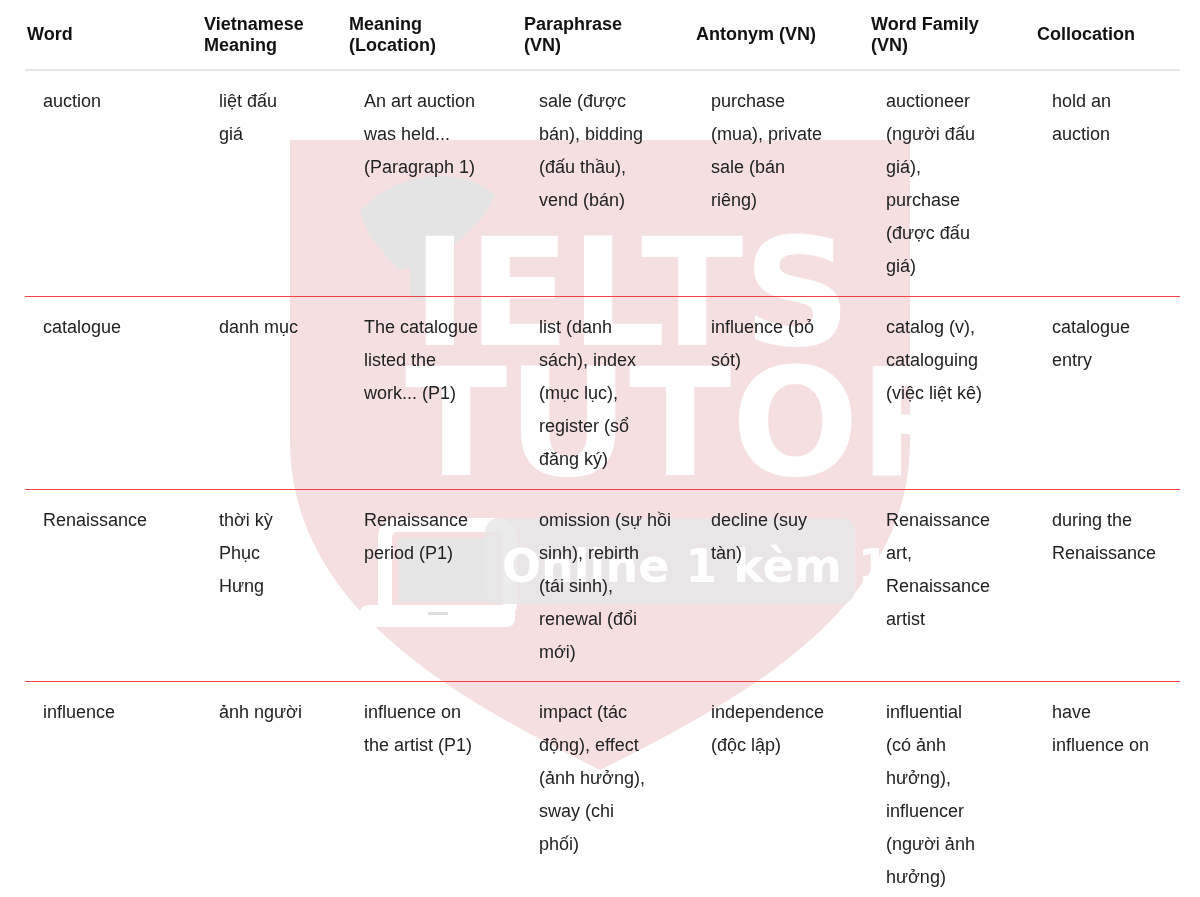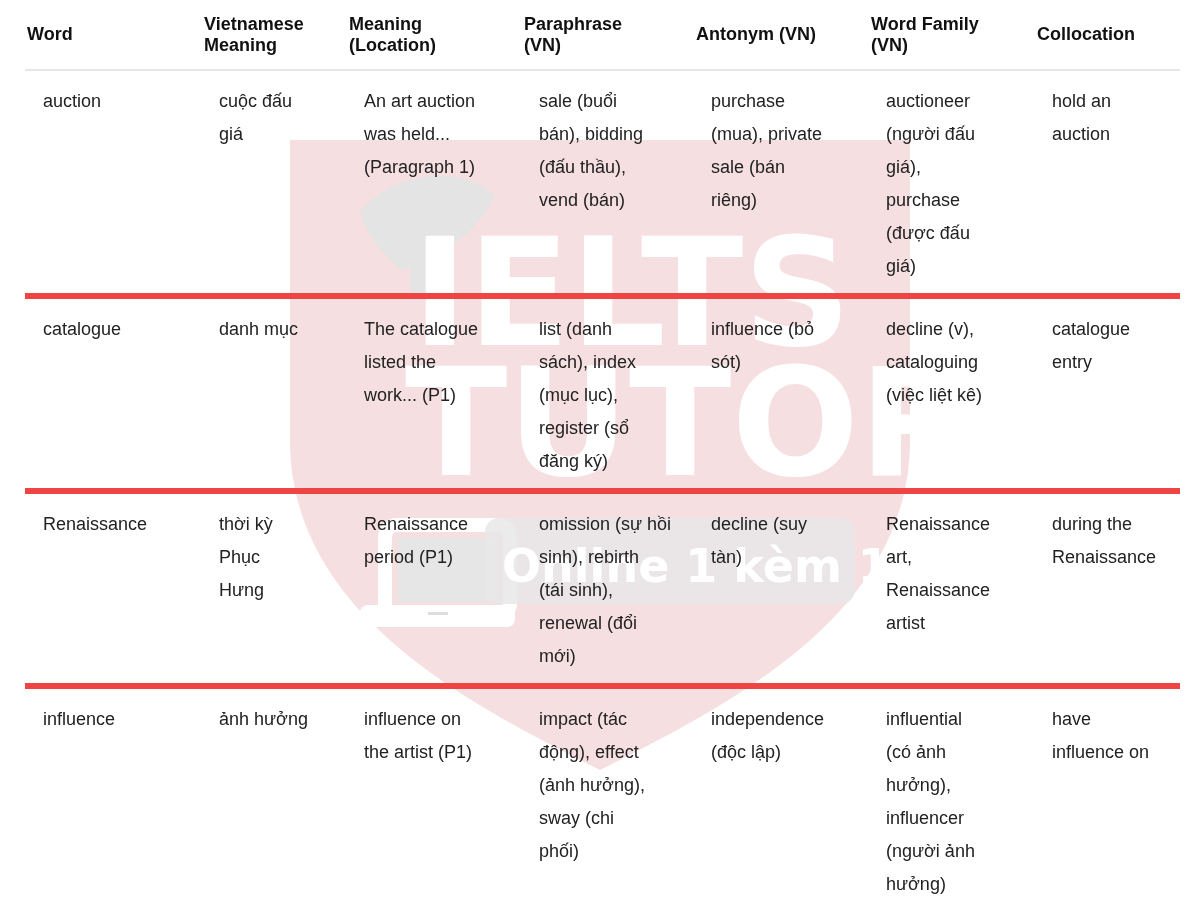--- a/index.html
+++ b/index.html
@@ -10,21 +10,21 @@
   }
   .watermark { position: absolute; left: 290px; top: 140px; width: 620px; height: 640px; z-index: 0; pointer-events: none; }
   .vocab-table { position: absolute; left: 25px; top: 0; width: 1155px; border-collapse: collapse; z-index: 1; table-layout: fixed; }
   .vocab-table th {
     font-weight: bold; font-size: 18px; line-height: 21px; text-align: left;
     vertical-align: middle; height: 69px; padding: 0 0 0 2px;
     border-bottom: 2px solid #e6e6e6; color: #111;
   }
   .vocab-table td {
     font-size: 18px; line-height: 33px; vertical-align: top;
-    padding: 14px 0 10px 18px; border-bottom: 6px solid #ef4444; color: #222;
+    padding: 14px 0 10px 18px; border-bottom: 1px solid #ef4444; color: #222;
   }
   .vocab-table tr:last-child td { border-bottom: none; }
   .vocab-table th.c0 { padding-left: 2px; }
   .vocab-table th { padding-left: 3px; }
   .vocab-table td span { display: block; }
 </style>
 </head>
 <body>
 
 <svg class="watermark" viewBox="0 0 620 640" xmlns="http://www.w3.org/2000/svg">
@@ -68,30 +68,30 @@
       <th><span>Collocation</span></th>
     </tr>
   </thead>
   <tbody id="tbody">
 
     <tr style="height:226px">
       <td>
           <span>auction</span>
         </td>
       <td>
-          <span>cuộc đấu</span>
+          <span>liệt đấu</span>
           <span>giá</span>
         </td>
       <td>
           <span>An art auction</span>
           <span>was held...</span>
           <span>(Paragraph 1)</span>
         </td>
       <td>
-          <span>sale (buổi</span>
+          <span>sale (được</span>
           <span>bán), bidding</span>
           <span>(đấu thầu),</span>
           <span>vend (bán)</span>
         </td>
       <td>
           <span>purchase</span>
           <span>(mua), private</span>
           <span>sale (bán</span>
           <span>riêng)</span>
         </td>
@@ -126,21 +126,21 @@
           <span>sách), index</span>
           <span>(mục lục),</span>
           <span>register (sổ</span>
           <span>đăng ký)</span>
         </td>
       <td>
           <span>influence (bỏ</span>
           <span>sót)</span>
         </td>
       <td>
-          <span>decline (v),</span>
+          <span>catalog (v),</span>
           <span>cataloguing</span>
           <span>(việc liệt kê)</span>
         </td>
       <td>
           <span>catalogue</span>
           <span>entry</span>
         </td>
     </tr>
 
     <tr style="height:192px">
@@ -177,21 +177,21 @@
           <span>during the</span>
           <span>Renaissance</span>
         </td>
     </tr>
 
     <tr style="height:216px">
       <td>
           <span>influence</span>
         </td>
       <td>
-          <span>ảnh hưởng</span>
+          <span>ảnh người</span>
         </td>
       <td>
           <span>influence on</span>
           <span>the artist (P1)</span>
         </td>
       <td>
           <span>impact (tác</span>
           <span>động), effect</span>
           <span>(ảnh hưởng),</span>
           <span>sway (chi</span>

